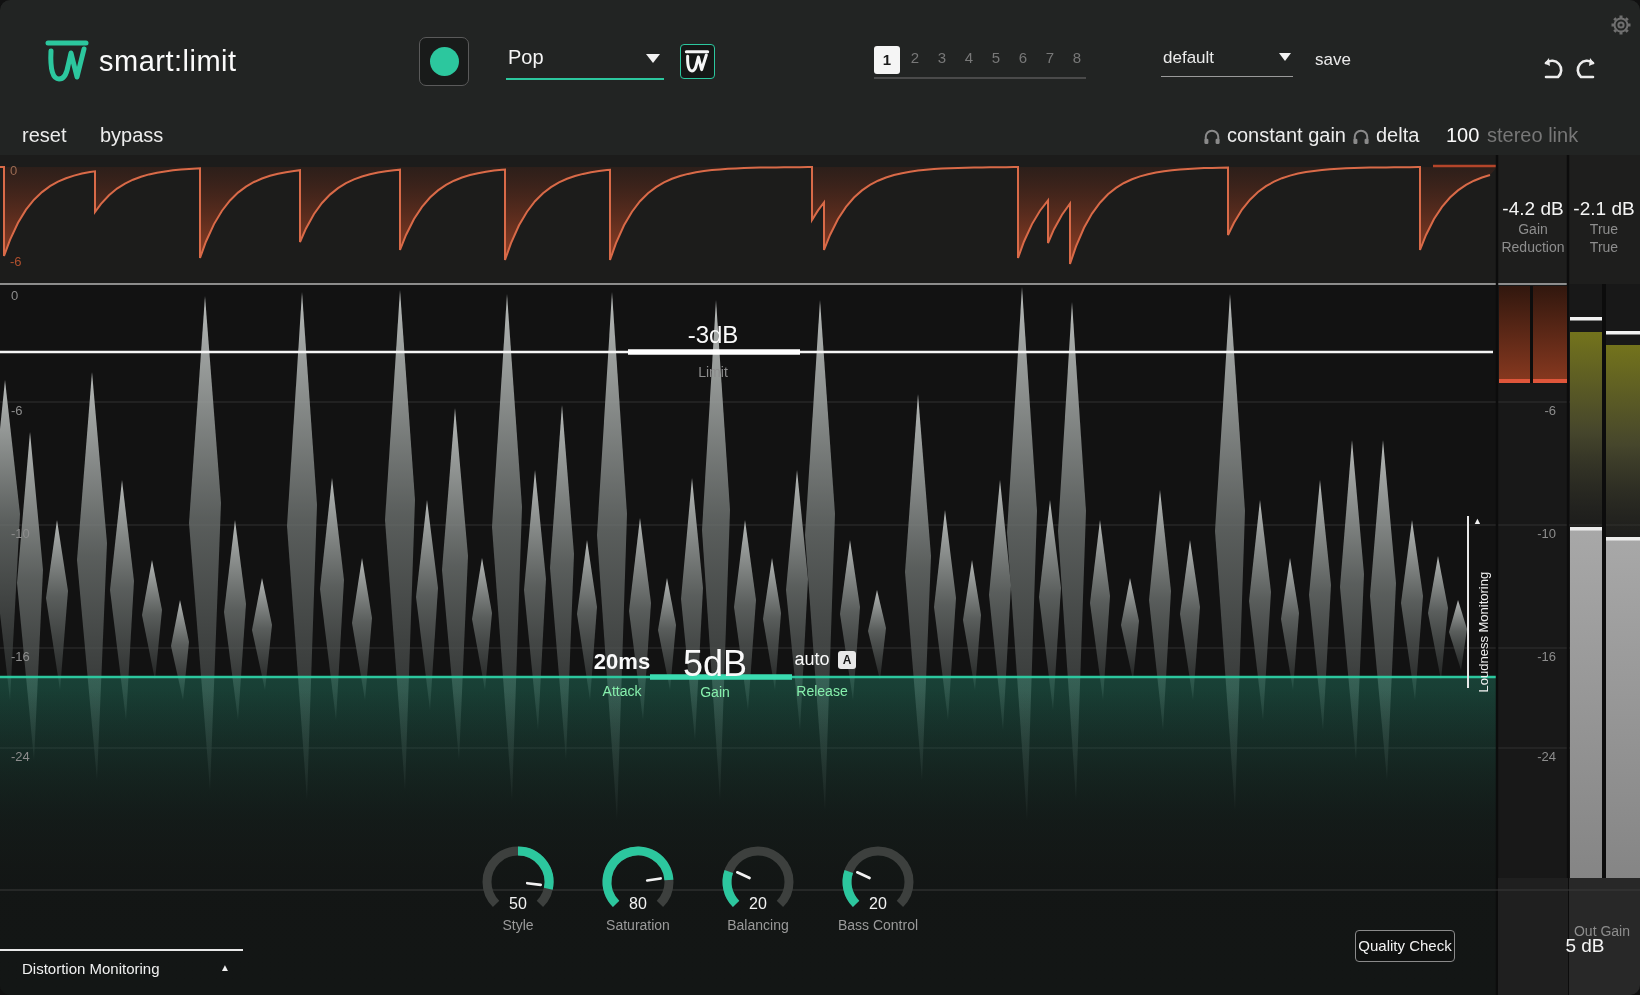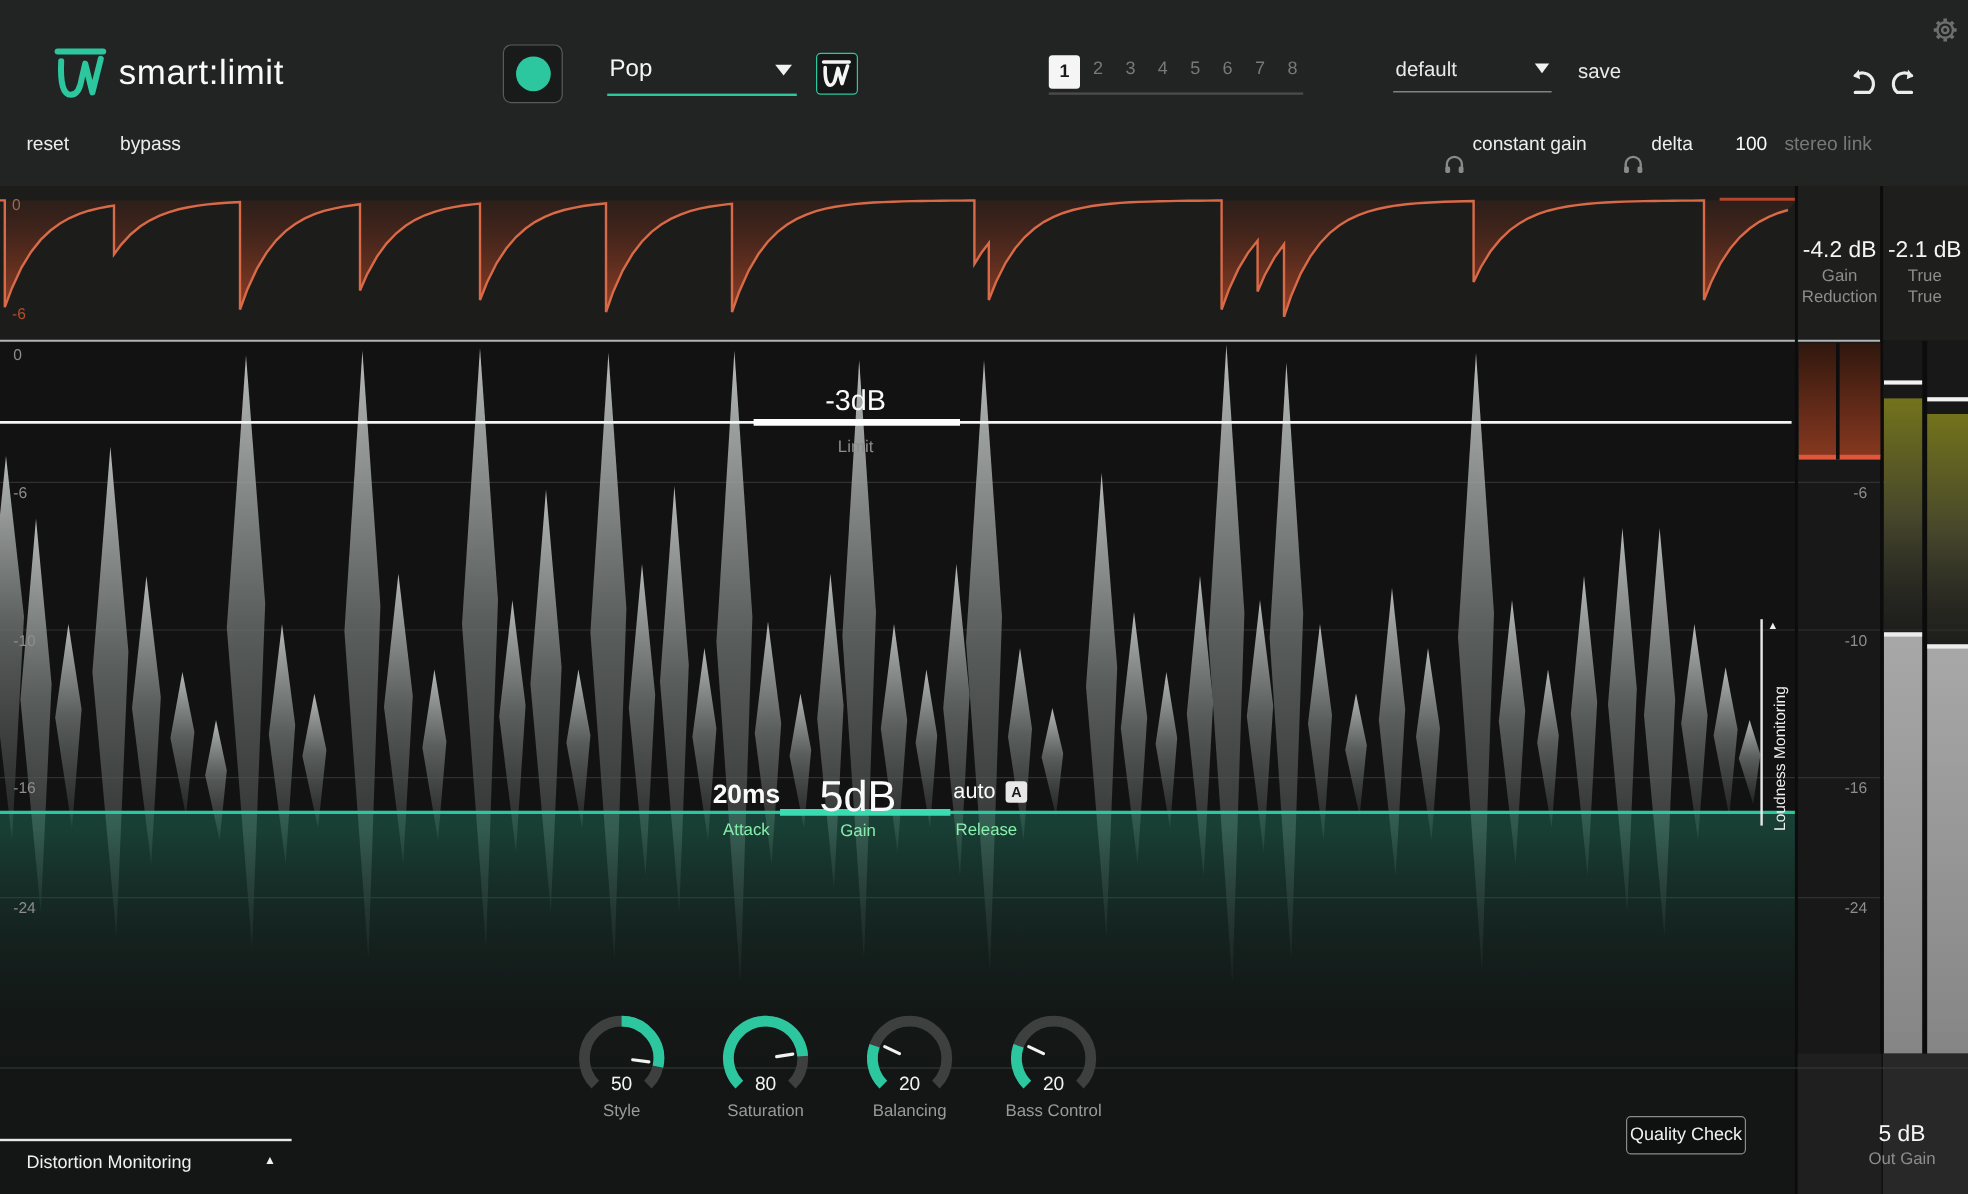--- a/index.html
+++ b/index.html
@@ -1,41 +1,41 @@
 <!DOCTYPE html>
 <html><head>
 <meta charset="utf-8">
 <style>
   * { margin:0; padding:0; box-sizing:border-box; }
   html,body { background:#111; }
   body { font-family:"Liberation Sans", sans-serif; }
   #app {
     position:relative; width:1640px; height:995px; overflow:hidden;
-    background:#141414; color:#ececec;
+    background:#141414; color:#ececec;border-radius:10px;
   }
   .abs { position:absolute; }
   
   #header { position:absolute; left:0; top:0; width:1640px; height:155px; background:#222423; }
   #logo-title { position:absolute; left:99px; top:45px; font-size:29px; font-weight:400; letter-spacing:.5px; color:#fafafa; }
   #rec-btn { position:absolute; left:419px; top:37px; width:50px; height:49px; background:#191b1a; border:1px solid #5a5a5a; border-radius:7px; }
   #rec-dot { position:absolute; left:10px; top:9px; width:29px; height:29px; border-radius:50%; background:#2cc79e; }
   .dd-caret { width:0; height:0; border-left:7px solid transparent; border-right:7px solid transparent; border-top:9px solid #f2f2f2; }
   #preset-dd { position:absolute; left:506px; top:44px; width:158px; height:36px; border-bottom:2px solid #2cc79e; }
   #preset-dd .val { position:absolute; left:2px; top:2px; font-size:20px; color:#f5f5f5; }
   #preset-dd .dd-caret { position:absolute; right:4px; top:10px; }
   #ai-btn { position:absolute; left:680px; top:44px; width:35px; height:35px; border:1.5px solid #2cc79e; border-radius:4px; background:#151716; }
   #pages { position:absolute; left:874px; top:46px; width:212px; height:33px; border-bottom:2px solid #4a4a4a; }
   .page-num { position:absolute; top:3px; width:26px; text-align:center; font-size:15px; color:#787878; }
   .page-num.active { top:0; height:28px; line-height:28px; background:#f5f5f5; color:#1a1a1a; border-radius:3px; font-weight:700; }
   #default-dd { position:absolute; left:1161px; top:46px; width:132px; height:31px; border-bottom:1.5px solid #9a9a9a; }
   #default-dd .val { position:absolute; left:2px; top:2px; font-size:17px; color:#eaeaea; }
   #default-dd .dd-caret { position:absolute; right:2px; top:7px; }
   #save-btn { position:absolute; left:1315px; top:50px; font-size:17px; color:#eaeaea; }
   
-  .row2-txt { position:absolute; top:112px; font-size:16px; color:#ececec; }
+  .row2-txt { position:absolute; top:124px; font-size:20px; color:#ececec; }
   .gray { color:#777; }
   
   #gfx { position:absolute; left:0; top:155px; }
   .axis-lbl { position:absolute; font-size:13px; color:#8d8d8d; }
   .axis-lbl.right { width:60px; text-align:right; }
   .gr-lbl { position:absolute; font-size:13px; }
   
   #limit-value { position:absolute; left:613px; top:321px; width:200px; text-align:center; font-size:24px; color:#fafafa; }
   #limit-label { position:absolute; left:613px; top:364px; width:200px; text-align:center; font-size:14px; color:#8d8d8d; }
   .ctl-val { position:absolute; text-align:center; color:#fafafa; }
@@ -51,21 +51,21 @@
   
   .knob { position:absolute; width:86px; height:80px; }
   .knob-val { position:absolute; width:120px; text-align:center; font-size:16px; color:#f2f2f2; }
   .knob-lbl { position:absolute; width:120px; text-align:center; font-size:14px; color:#9a9a9a; }
   
   #dist-line { position:absolute; left:0; top:949px; width:243px; height:2px; background:#e8e8e8; }
   #dist-text { position:absolute; left:22px; top:960px; font-size:15px; color:#f0f0f0; }
   #dist-tri  { position:absolute; left:220px; top:962px; font-size:10px; color:#f0f0f0; }
   #qc-btn { position:absolute; left:1355px; top:930px; width:100px; height:32px; border:1.5px solid #8a8a8a; border-radius:4px; background:rgba(10,10,10,.4); color:#f2f2f2; font-size:15px; text-align:center; line-height:29px; }
   #outgain-val { position:absolute; left:1540px; top:935px; width:90px; text-align:center; font-size:19px; color:#f5f5f5; }
-  #outgain-lbl { position:absolute; left:1540px; top:957px; width:90px; text-align:center; font-size:14px; color:#8d8d8d; }
+  #outgain-lbl { position:absolute; left:1540px; top:923px; width:90px; text-align:right; font-size:14px; color:#8d8d8d; }
   svg { display:block; }
 </style>
 </head>
 <body>
 
 <div id="app">
 
   <div id="header">
     <svg class="abs" style="left:44px; top:36px;" width="48" height="48" viewBox="0 0 48 48">
       <path d="M4 7 H42" stroke="#2cc79e" stroke-width="5" stroke-linecap="round" fill="none"></path>

